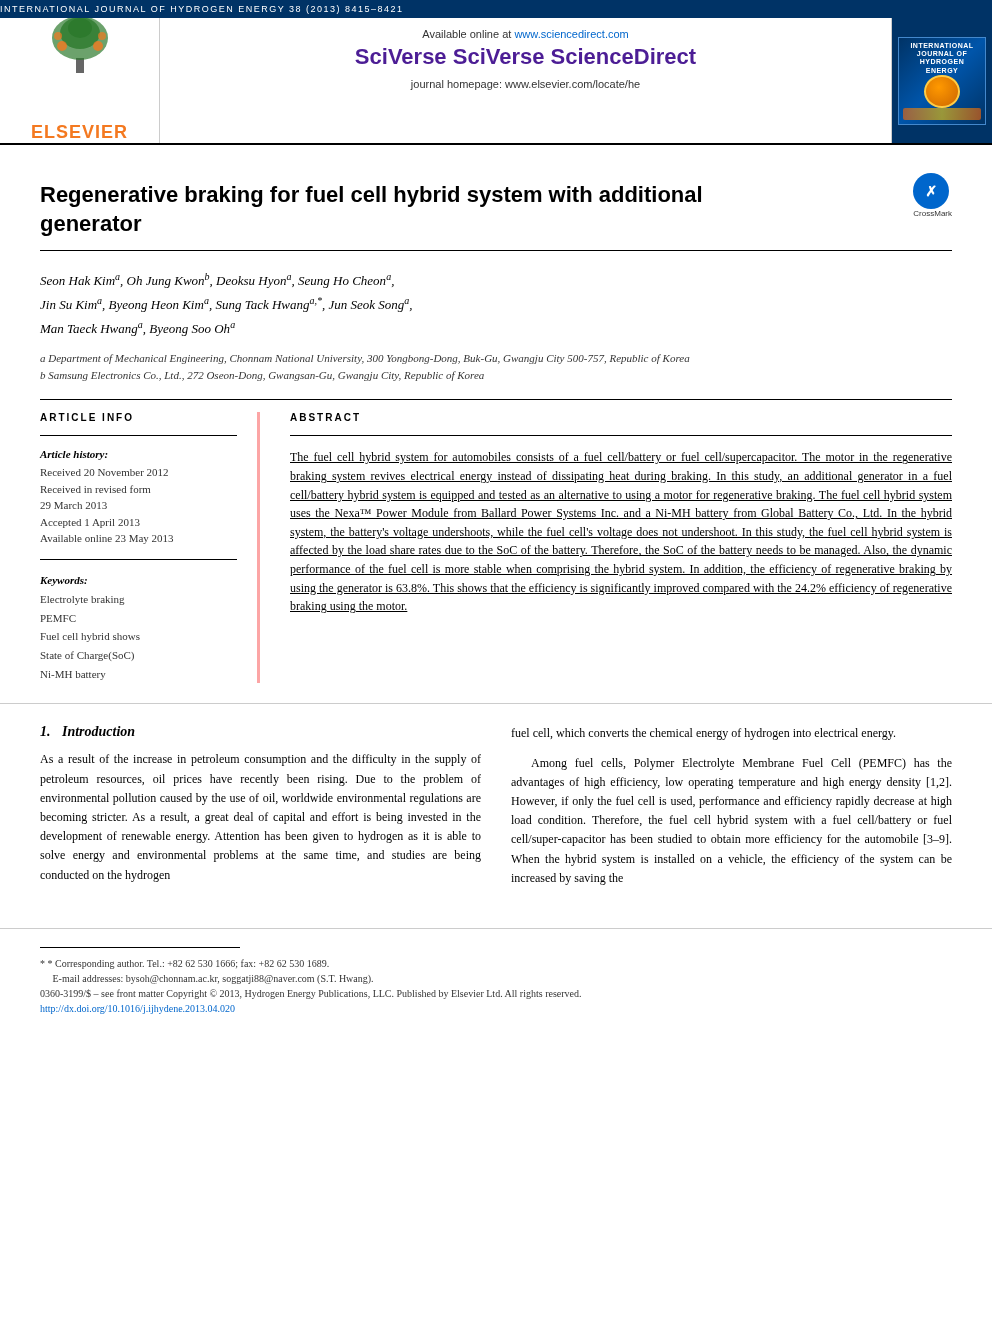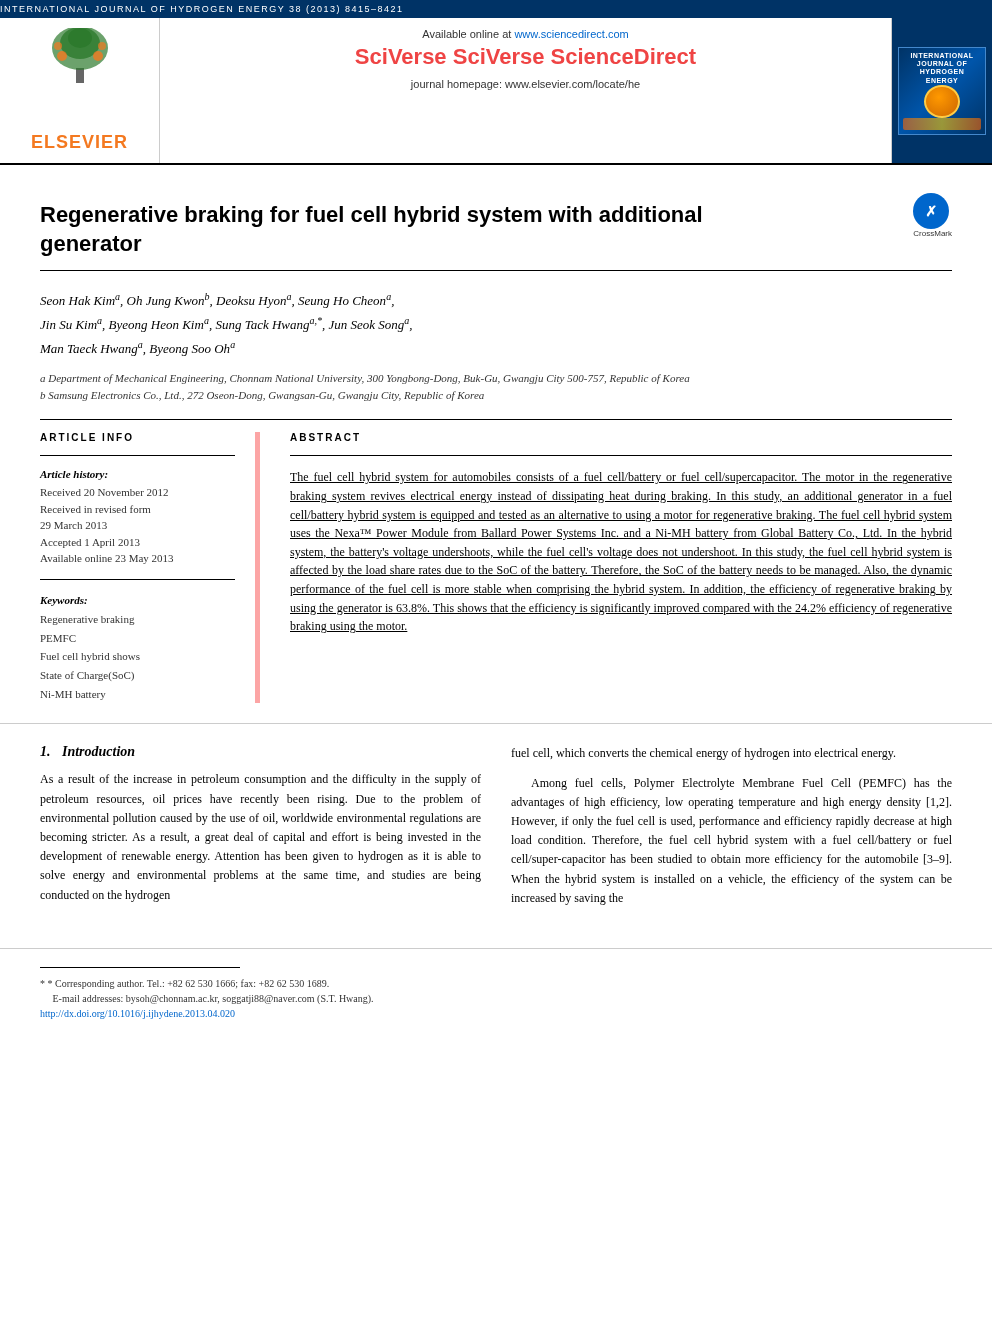--- a/index.html
+++ b/index.html
@@ -32,21 +32,20 @@
     }
 
     .elsevier-logo {
       width: 160px;
       min-height: 100px;
       border-right: 1px solid #ccc;
       display: flex;
       flex-direction: column;
       align-items: center;
       justify-content: center;
-      padding: 10px;
       background: #fff;
       gap: 40px;
     }
 
     .elsevier-tree {
       width: 80px;
       height: 60px;
     }
 
     .elsevier-text {
@@ -82,21 +81,21 @@
 
     .sciverse-title {
       font-size: 22px;
       font-weight: bold;
       color: #0066cc;
       font-family: Arial, sans-serif;
       margin-bottom: 8px;
     }
 
     .sciverse-title span {
-      color: #ef4444;
+      color: #4c1d95;
     }
 
     .journal-homepage {
       font-size: 11px;
       color: #333;
       font-family: Arial, sans-serif;
     }
 
     .hydrogen-cover {
       width: 100px;
@@ -208,21 +207,21 @@
 
     .two-col {
       display: flex;
       gap: 30px;
       margin-top: 10px;
     }
 
     .article-info {
       width: 220px;
       flex-shrink: 0;
-      border-right: 5px solid #fca5a5;
+      border-right: 3px solid #fca5a5;
       padding-right: 20px;
     }
 
     .abstract-col {
       flex: 1;
     }
 
     .section-label {
       font-size: 10px;
       letter-spacing: 2px;
@@ -421,21 +420,21 @@
       <div class="history-item">Received 20 November 2012</div>
       <div class="history-item">Received in revised form</div>
       <div class="history-item">29 March 2013</div>
       <div class="history-item">Accepted 1 April 2013</div>
       <div class="history-item">Available online 23 May 2013</div>
 
       <hr class="section-divider">
 
       <div class="keywords-section">
         <div class="article-history-label">Keywords:</div>
-        <div class="keyword-item">Regenerative braking</div>
+        <div class="keyword-item">Electrolyte braking</div>
         <div class="keyword-item">PEMFC</div>
         <div class="keyword-item">Fuel cell hybrid shows</div>
         <div class="keyword-item">State of Charge(SoC)</div>
         <div class="keyword-item">Ni-MH battery</div>
       </div>
     </div>
 
     <div class="abstract-col">
       <div class="section-label">ABSTRACT</div>
       <hr class="section-divider">
@@ -470,15 +469,18 @@
   <hr class="footnote-divider">
   <div class="footer-note">
     <span>* </span>
     <span>* Corresponding author. Tel.: +82 62 530 1666; fax: +82 62 530 1689.</span>
   </div>
   <div class="footer-note">
     <span>&nbsp;&nbsp;&nbsp;&nbsp;</span>
     <span>E-mail addresses: bysoh@chonnam.ac.kr, soggatji88@naver.com (S.T. Hwang).</span>
   </div>
   <div class="footer-note">
+    <span>0360-3199/$ – see front matter Copyright © 2013, Hydrogen Energy Publications, LLC. Published by Elsevier Ltd. All rights reserved.</span>
+  </div>
+  <div class="footer-note">
     <a>http://dx.doi.org/10.1016/j.ijhydene.2013.04.020</a>
   </div>
 </div>
 
 </body></html>

